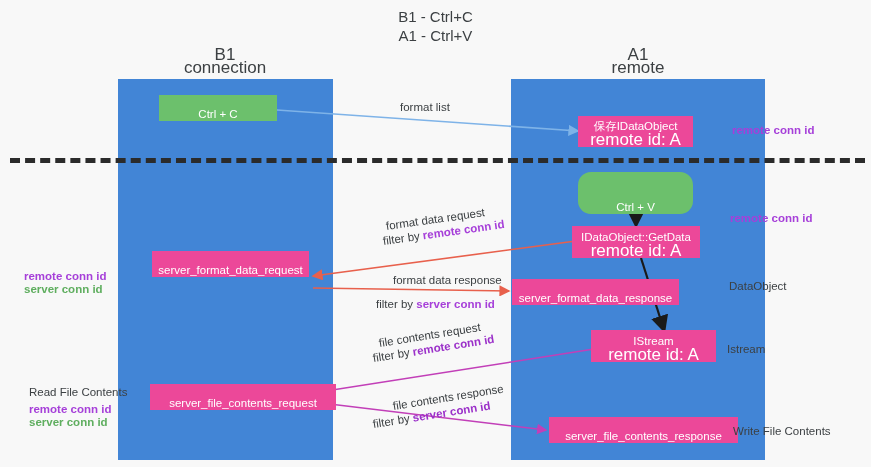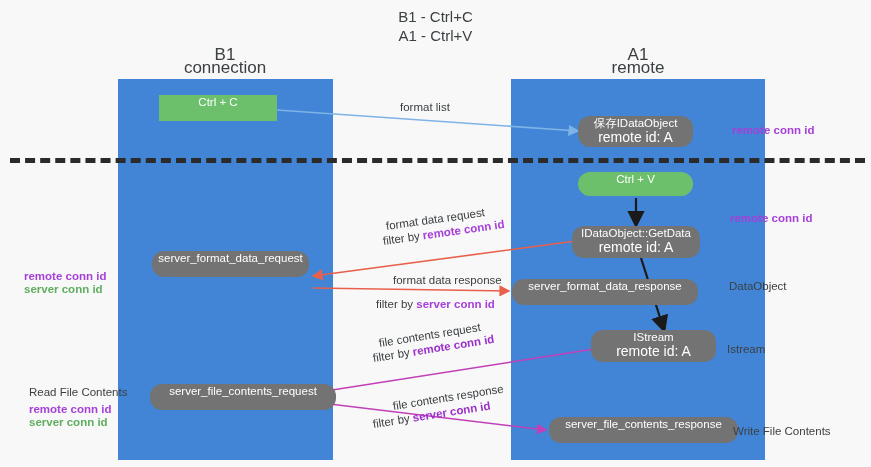--- a/index.html
+++ b/index.html
@@ -63,29 +63,29 @@
     border-top: 5px dashed #2b2b2b;
   }
 
   
   .node {
     position: absolute;
     box-sizing: border-box;
     display: flex;
     flex-direction: column;
     align-items: center;
-    justify-content: flex-start;
+    justify-content: flex-end;
     text-align: center;
     color: #ffffff;
     font-size: 11.5px;
     line-height: 14px;
   }
   .node.green { background: #6cc06c; }
-  .node.orange { background: #737373; border-radius: 12px; }
-  .node .sub { font-size: 14px; line-height: 14px; }
+  .node.orange { background: #ec4899; }
+  .node .sub { font-size: 17px; line-height: 14px; }
 
   
   .ann {
     position: absolute;
     font-size: 11.5px;
     line-height: 14px;
     white-space: nowrap;
   }
   .ann.dark { color: #3c4043; }
   .ann.purple { color: #a63fd9; font-weight: bold; }
@@ -167,34 +167,34 @@
 
   <div class="node green" style="left:159px; top:95px; width:118px; height:26px;">
     <span>Ctrl + C</span>
   </div>
 
   <div class="node orange" style="left:578px; top:116px; width:115px; height:31px;">
     <span>保存IDataObject</span>
     <span class="sub">remote id: A</span>
   </div>
 
-  <div class="node green" style="left:578px; top:172px; width:115px; height:24px;border-radius:13px;">
+  <div class="node green" style="left:578px; top:172px; width:115px; height:42px;border-radius:13px;">
     <span>Ctrl + V</span>
   </div>
 
   <div class="node orange" style="left:572px; top:226px; width:128px; height:32px;">
     <span>IDataObject::GetData</span>
     <span class="sub">remote id: A</span>
   </div>
 
   <div class="node orange" style="left:152px; top:251px; width:157px; height:26px;">
     <span>server_format_data_request</span>
   </div>
 
-  <div class="node orange" style="left:512px; top:279px; width:186px; height:26px;">
+  <div class="node orange" style="left:512px; top:279px; width:167px; height:26px;">
     <span>server_format_data_response</span>
   </div>
 
   <div class="node orange" style="left:591px; top:330px; width:125px; height:32px;">
     <span>IStream</span>
     <span class="sub">remote id: A</span>
   </div>
 
   <div class="node orange" style="left:150px; top:384px; width:186px; height:26px;">
     <span>server_file_contents_request</span>

